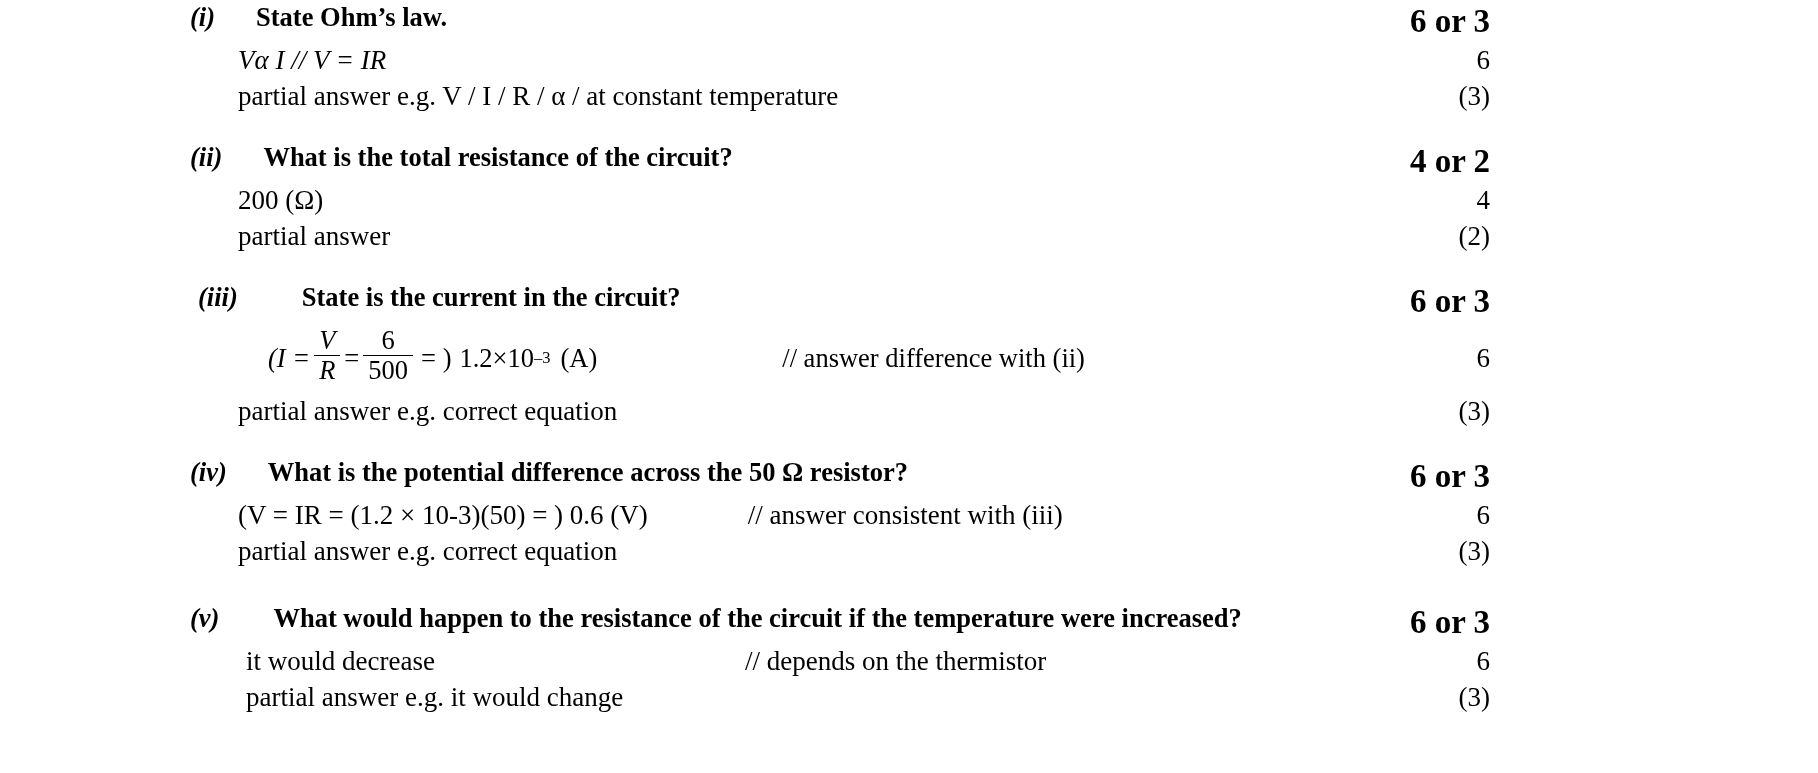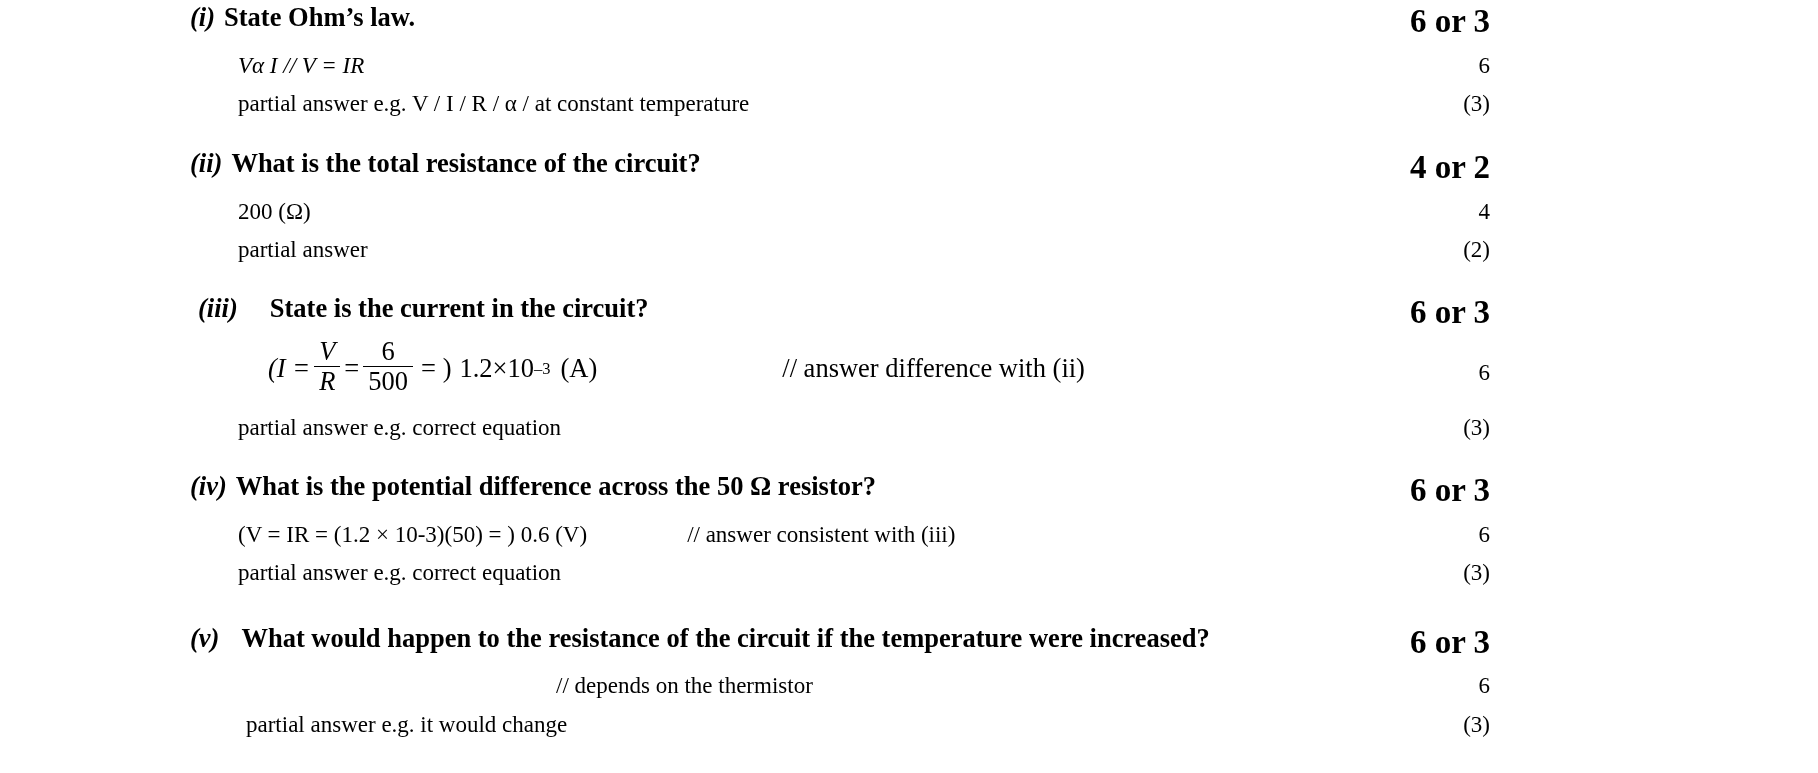--- a/index.html
+++ b/index.html
@@ -53,30 +53,30 @@
   }
   .qhead .label {
     flex: 0 0 auto;
     margin-right: 9px;
   }
   .qhead .label.wide {
     margin-right: 22px;
   }
   .qhead .qtext {
     max-width: 1030px;
+    margin-left: 32px;
   }
   .qhead .marks {
     font-weight: bold;
     font-size: 33px;
   }
   .ans {
-    font-size: 23px;
+    font-size: 27px;
     line-height: 1.32;
     font-weight: normal;
-    margin-top: 8px;
   }
   .ans .left {
     padding-left: 48px;
   }
   .ans .marks {
     font-weight: normal;
   }
   .it { font-style: italic; }
   .sep { display: inline-block; width: 22px; }
   
@@ -252,20 +252,21 @@
     <div class="qblock">
       <div class="row qhead">
         <div class="left">
           <span class="label wide it">(v)</span>
           <span class="qtext" style="max-width:970px;">What would happen to the resistance of the circuit if the temperature were increased?</span>
         </div>
         <div class="marks" style="align-self:flex-end;">6 or 3</div>
       </div>
       <div class="row ans">
         <div class="left" style="padding-left:56px;">
+          <span> it would decrease</span>
           <span class="sep" style="width:310px;"></span>
           <span>// depends on the thermistor</span>
         </div>
         <div class="marks">6</div>
       </div>
       <div class="row ans">
         <div class="left" style="padding-left:56px;text-align:center;">
             <span>partial answer e.g. it would change</span>
           </div>
         <div class="marks">(3)</div>

